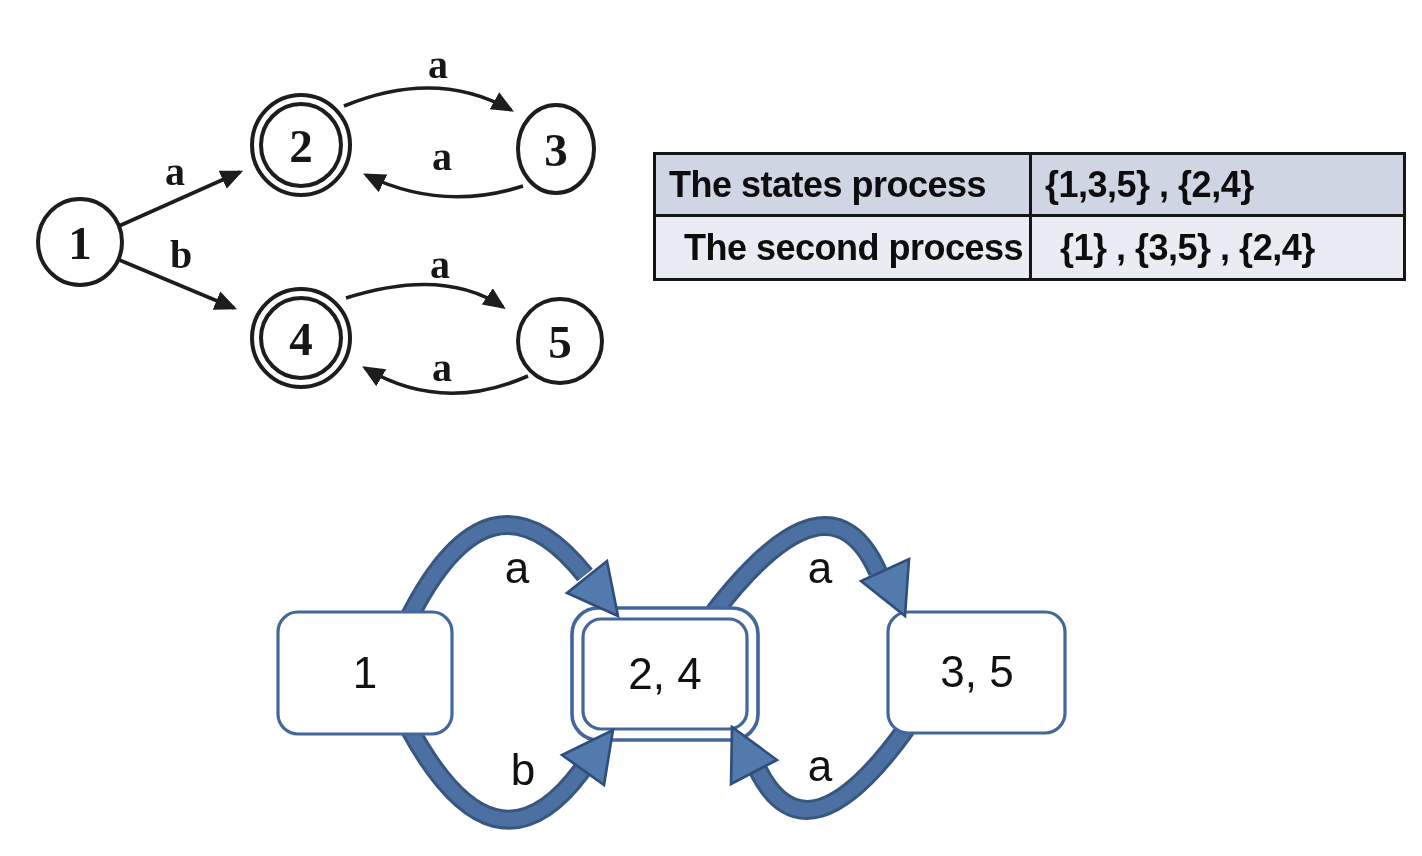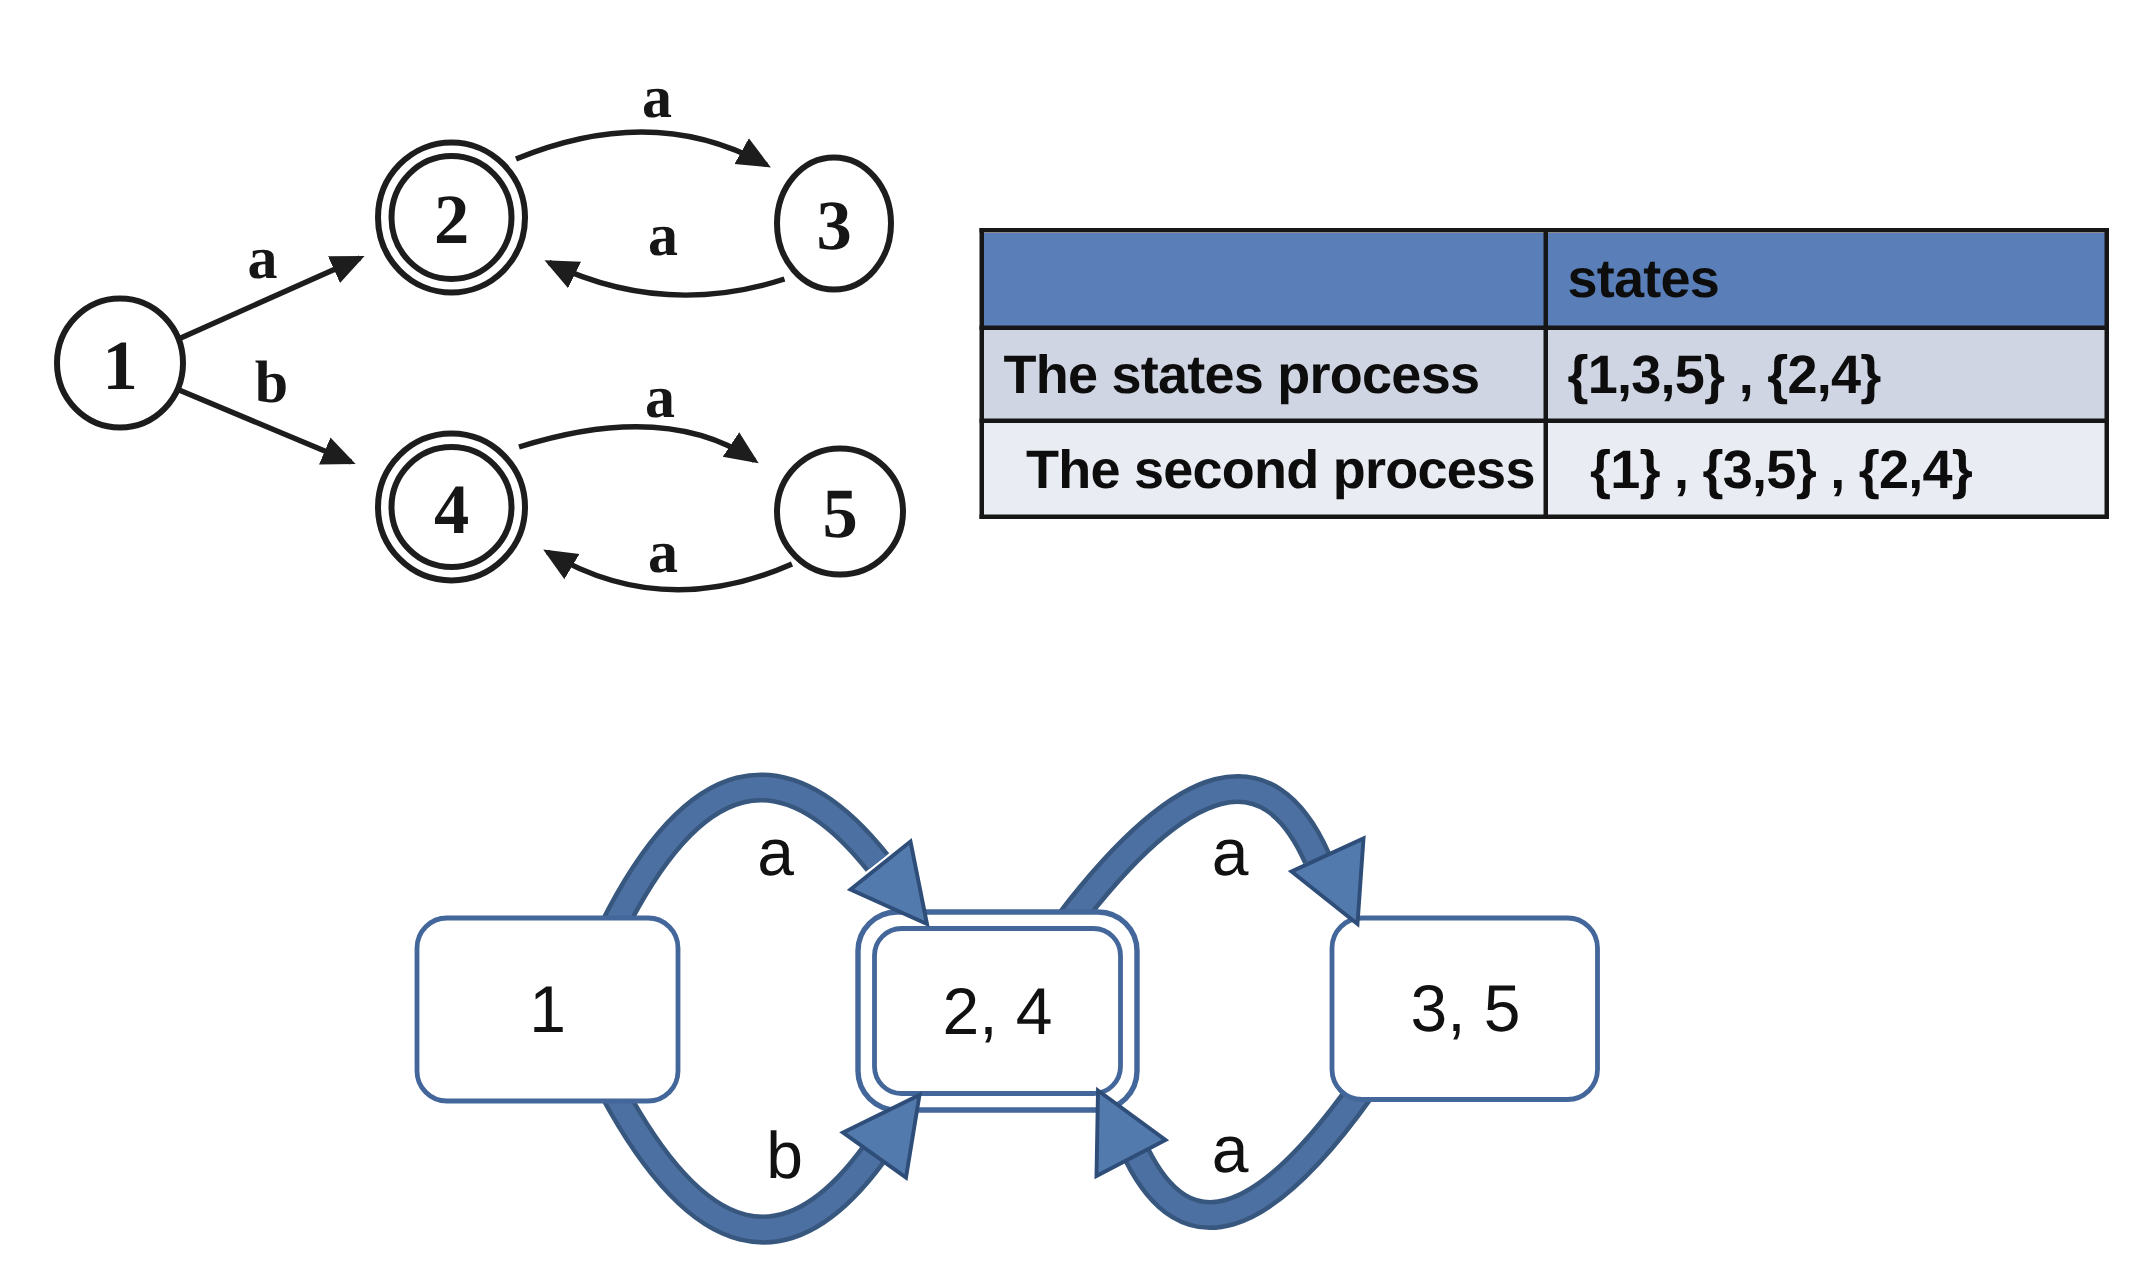--- a/index.html
+++ b/index.html
@@ -168,24 +168,20 @@
     <text class="nfa-label" x="175" y="185">a</text>
     <text class="nfa-label" x="181" y="268">b</text>
     <text class="nfa-label" x="438" y="78">a</text>
     <text class="nfa-label" x="442" y="170">a</text>
     <text class="nfa-label" x="440" y="278">a</text>
     <text class="nfa-label" x="442" y="381">a</text>
   </svg>
 
   <table class="proc-table">
     <tbody>
-      <tr class="hdr">
-        <td class="col-name"></td>
-        <td class="col-states">states</td>
-      </tr>
       <tr class="row1">
         <td class="col-name">The states process</td>
         <td class="col-states">{1,3,5} , {2,4}</td>
       </tr>
       <tr class="row2">
         <td class="col-name">The second process</td>
         <td class="col-states">{1} , {3,5} , {2,4}</td>
       </tr>
     </tbody>
   </table>

